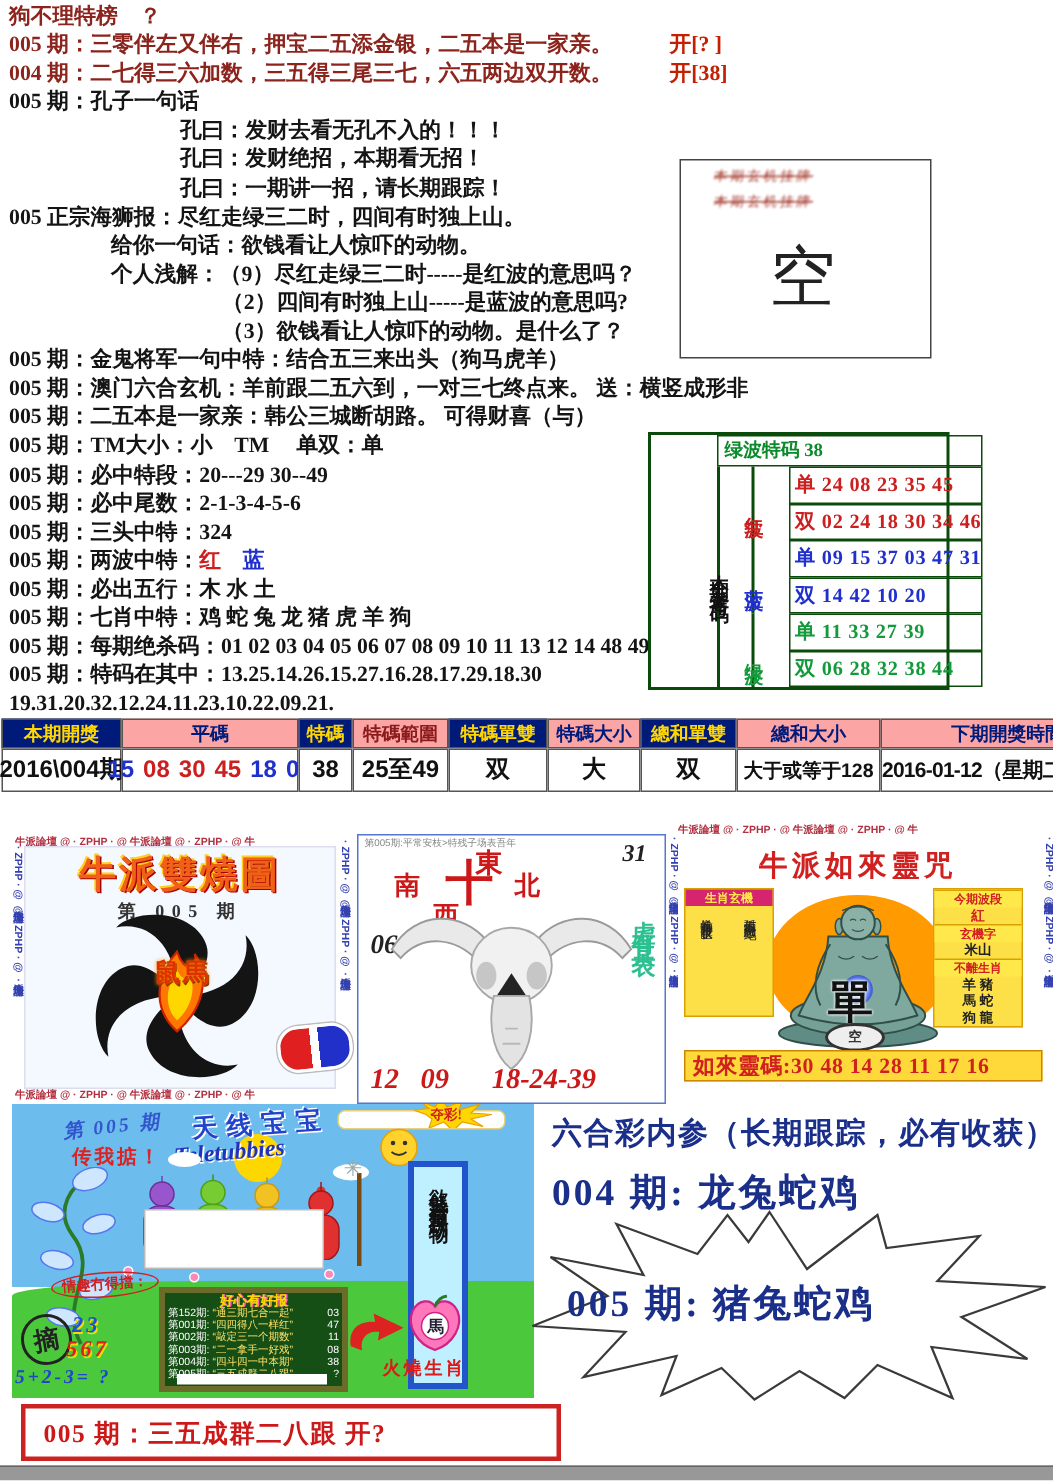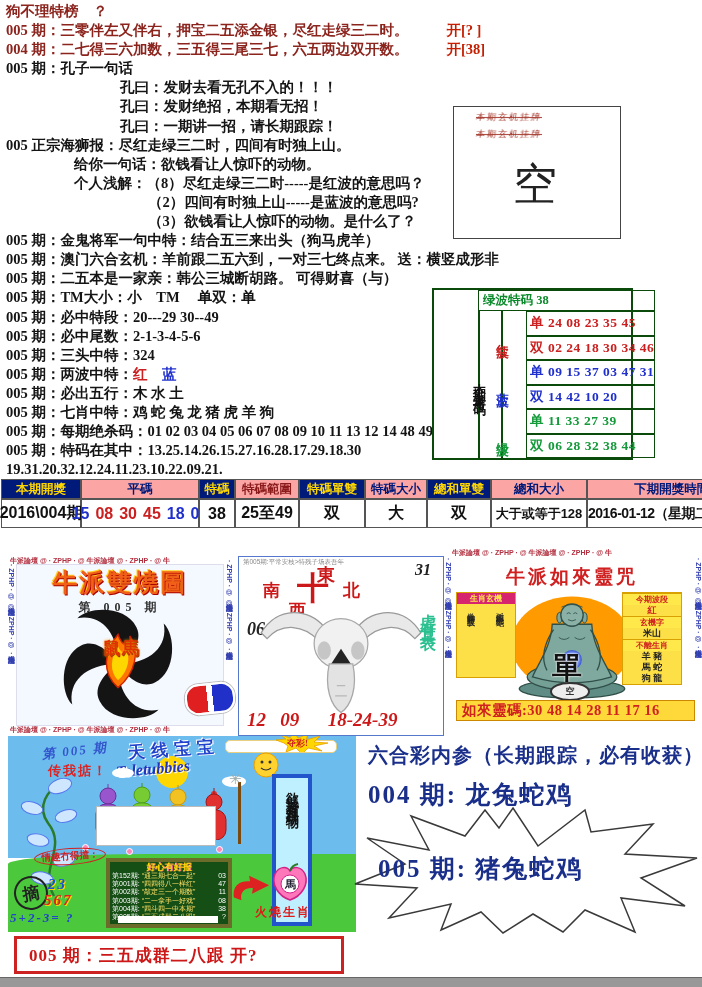--- a/index.html
+++ b/index.html
@@ -137,41 +137,41 @@
   #ttpeach{position:absolute;left:262px;top:127px;}
   #ttpeachchar{position:absolute;left:277px;top:141px;font-size:11px;font-weight:bold;color:#223;}
   #ttpeachlabel{position:absolute;left:247px;top:168px;color:#e01818;font-size:12px;font-weight:bold;letter-spacing:2px;}
   .flowerdot{position:absolute;width:5px;height:5px;border-radius:50%;background:#ff88bb;border:1px solid #fff;}
   
   #neican-title{position:absolute;left:368px;top:742px;font-size:20px;font-weight:bold;color:#1a2f8a;letter-spacing:1px;white-space:nowrap;}
   #neican-004{position:absolute;left:368px;top:778px;font-size:25px;font-weight:bold;color:#1a2f8a;letter-spacing:2px;}
   #burst-svg{position:absolute;left:353px;top:806px;}
   #neican-005{position:absolute;left:378px;top:852px;font-size:25px;font-weight:bold;color:#1a2f8a;letter-spacing:2px;}
   
-  #bottombox{position:absolute;left:14px;top:936px;width:330px;height:38px;border:3px solid #cc2222;
+  #bottombox{position:absolute;left:14px;top:936px;width:360px;height:38px;border:3px solid #cc2222;
              display:flex;align-items:center;padding-left:12px;box-sizing:border-box;}
   #bottombox span{color:#cc1818;font-size:17px;font-weight:bold;letter-spacing:1px;}
   #footerbar{position:absolute;left:0;top:977px;width:702px;height:10px;background:#989898;border-top:1px solid #666;}
 </style>
 </head>
 <body>
 
 <div id="page">
 
   <div id="topblock">
     <div class="tl dred">狗不理特榜　？</div>
-    <div class="tl dred"><span>005 期：</span><span>三零伴左又伴右，押宝二五添金银，尽红走绿三二时。</span><span class="open">开[? ]</span></div>
+    <div class="tl dred"><span>005 期：</span><span>三零伴左又伴右，押宝二五添金银，二五本是一家亲。</span><span class="open">开[? ]</span></div>
     <div class="tl dred"><span>004 期：</span><span>二七得三六加数，三五得三尾三七，六五两边双开数。</span><span class="open">开[38]</span></div>
     <div class="tl">005 期：孔子一句话</div>
     <div class="tl ind1">孔曰：发财去看无孔不入的！！！</div>
     <div class="tl ind1">孔曰：发财绝招，本期看无招！</div>
     <div class="tl ind1">孔曰：一期讲一招，请长期跟踪！</div>
     <div class="tl">005 正宗海狮报：尽红走绿三二时，四间有时独上山。</div>
     <div class="tl ind2">给你一句话：欲钱看让人惊吓的动物。</div>
-    <div class="tl ind2">个人浅解：（8）尽红走绿三二时-----是红波的意思吗？</div>
+    <div class="tl ind2">个人浅解：（9）尽红走绿三二时-----是红波的意思吗？</div>
     <div class="tl ind3">（2）四间有时独上山-----是蓝波的意思吗?</div>
     <div class="tl ind3">（3）欲钱看让人惊吓的动物。是什么了？</div>
     <div class="tl"><span>005 期：</span><span>金鬼将军一句中特：结合五三来出头（狗马虎羊）</span></div>
     <div class="tl"><span>005 期：</span><span>澳门六合玄机：羊前跟二五六到，一对三七终点来。 送：横竖成形非</span></div>
     <div class="tl"><span>005 期：</span><span>二五本是一家亲：韩公三城断胡路。 可得财喜（与）</span></div>
     <div class="tl"><span>005 期：</span><span>TM大小：小　TM　 单双：单</span></div>
     <div class="tl"><span>005 期：</span><span>必中特段：20---29 30--49</span></div>
     <div class="tl"><span>005 期：</span><span>必中尾数：2-1-3-4-5-6</span></div>
     <div class="tl"><span>005 期：</span><span>三头中特：324</span></div>
     <div class="tl"><span>005 期：</span><span>两波中特：</span><span data-c="red">红</span><span>　</span><span data-c="blue">蓝</span></div>

